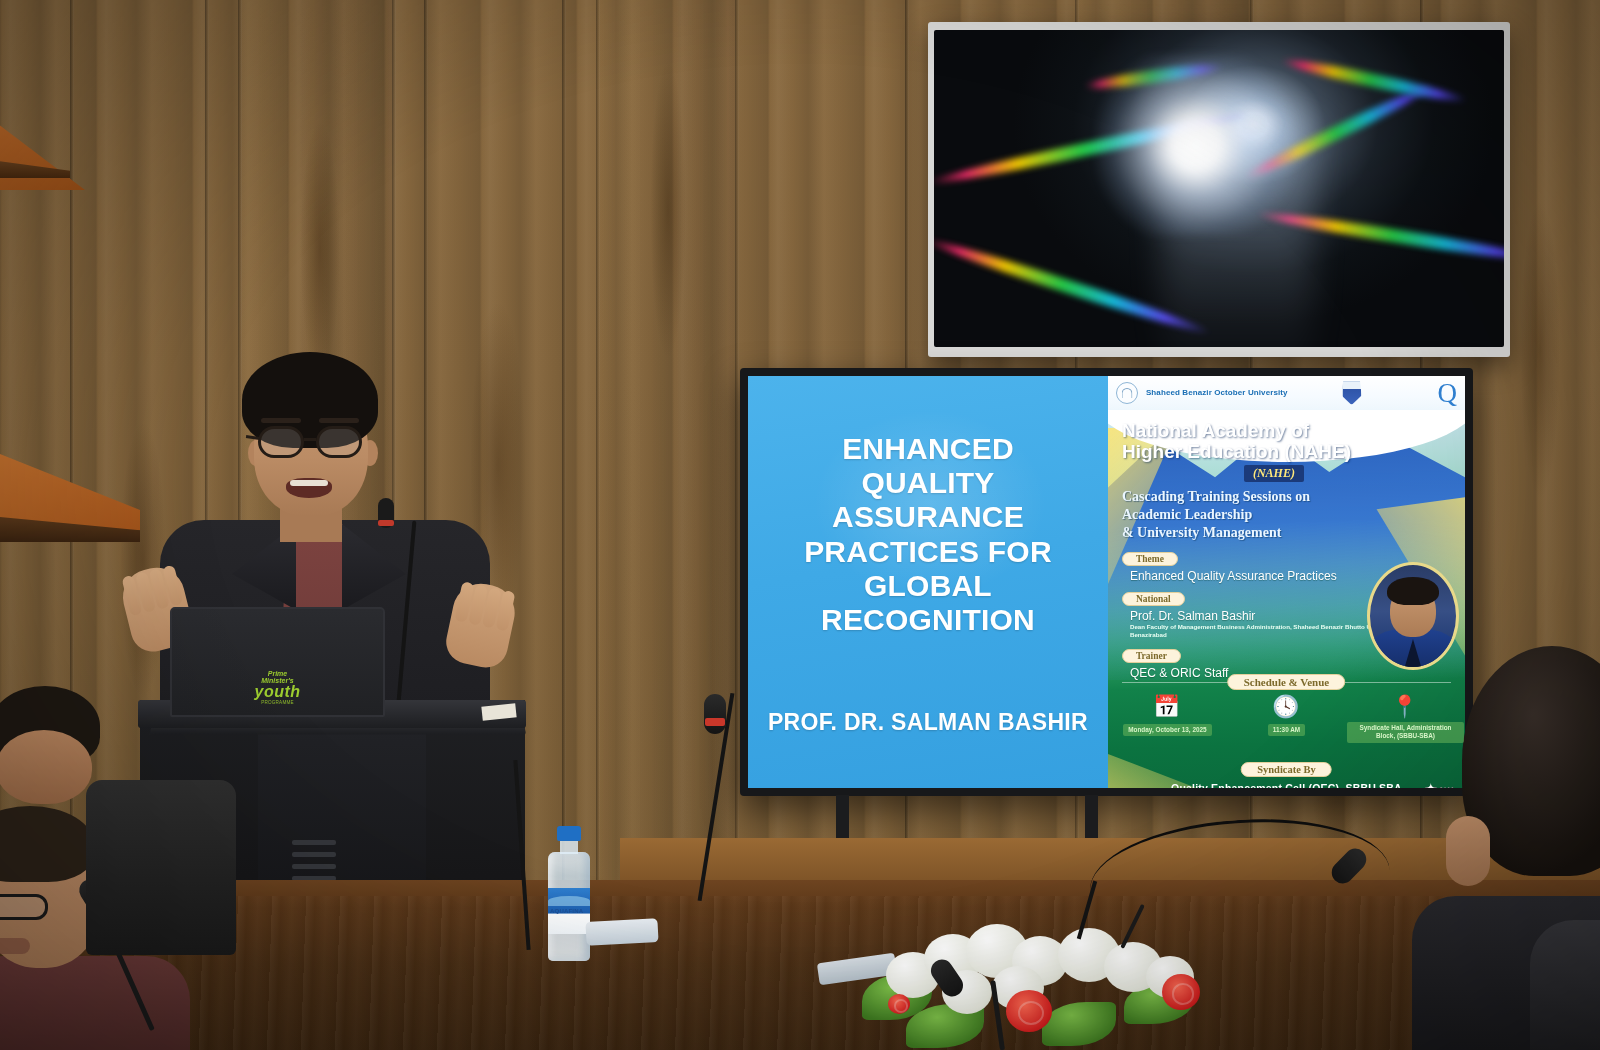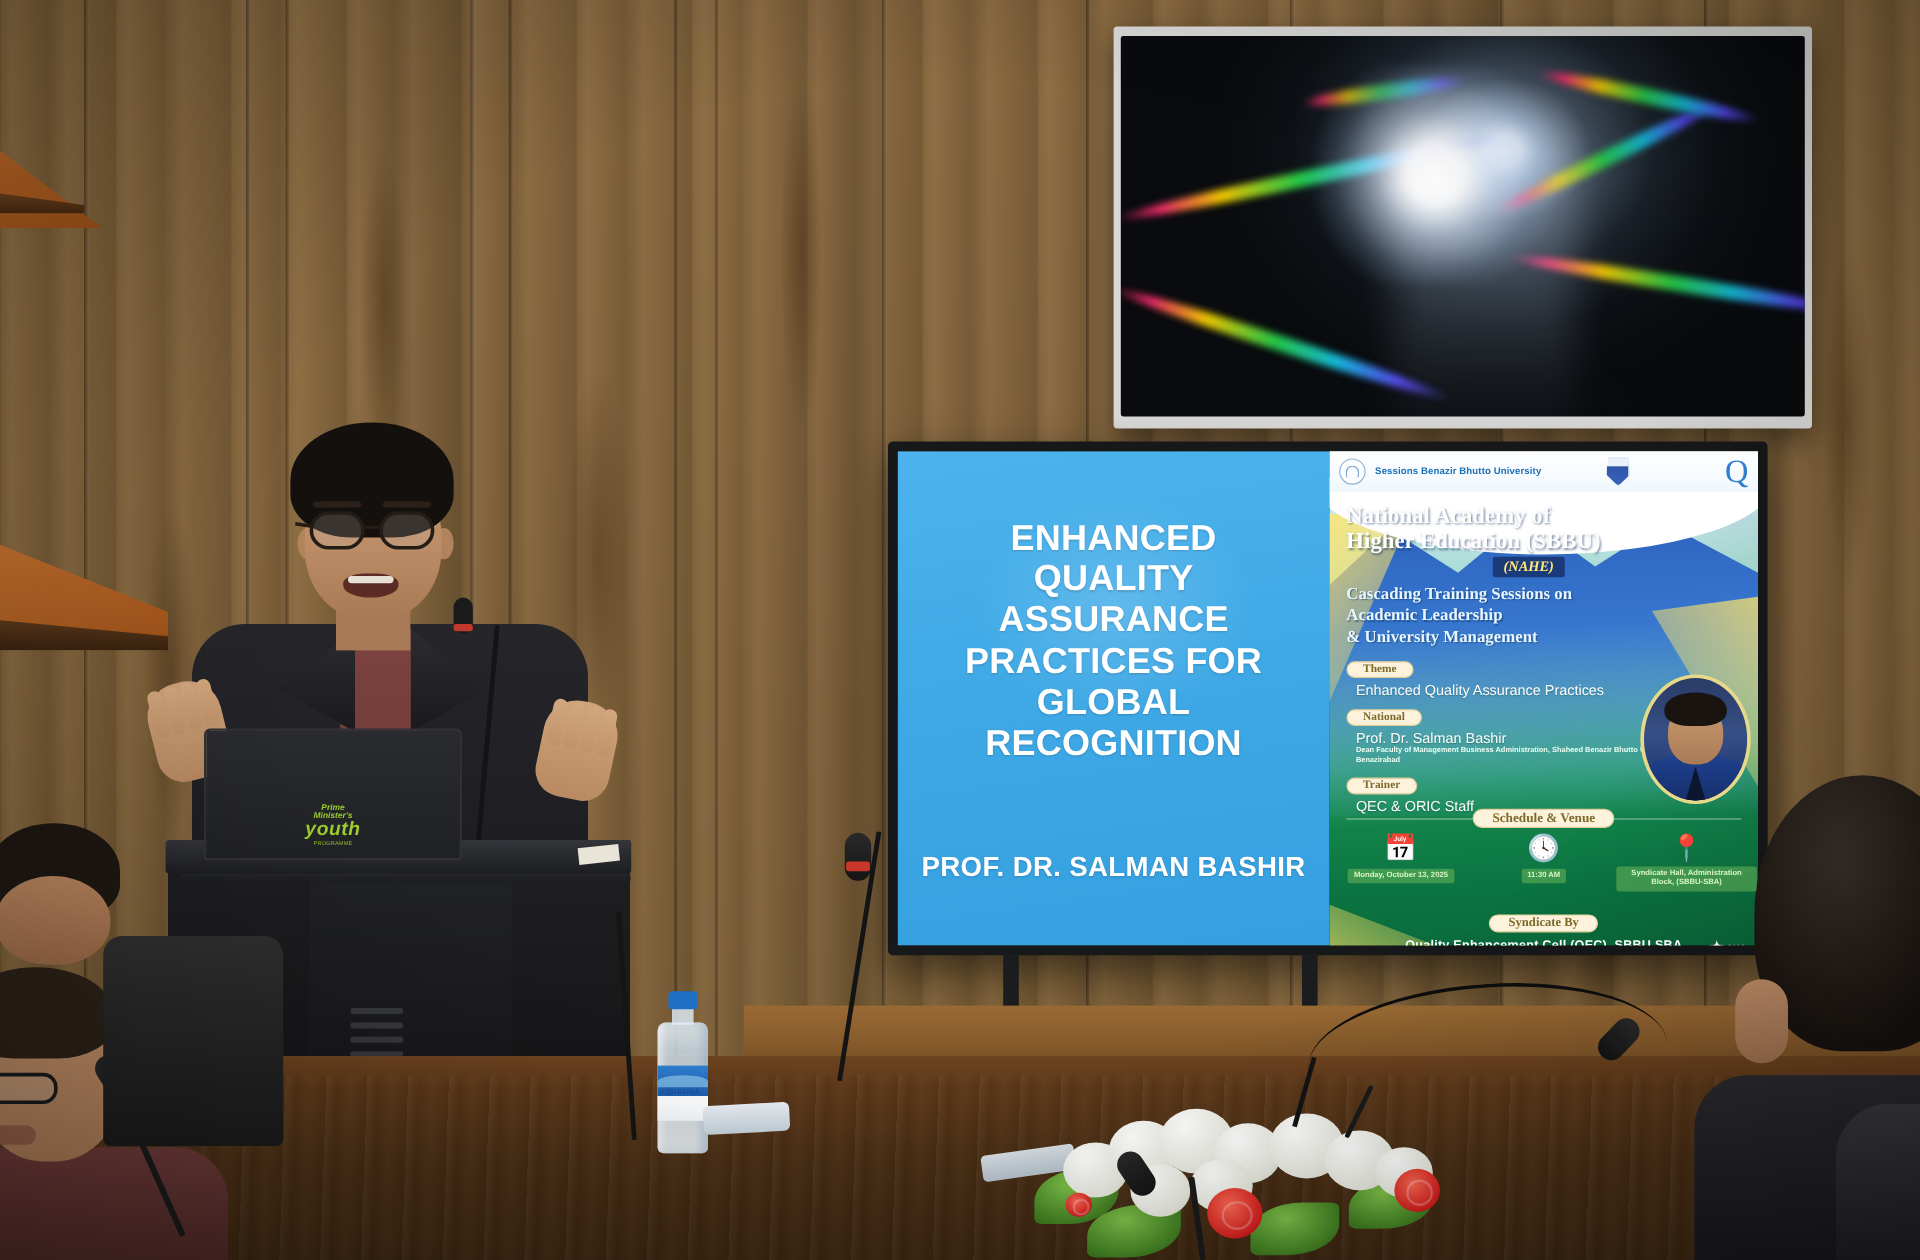--- a/index.html
+++ b/index.html
@@ -185,21 +185,21 @@
   }
   .poster-yellow-r {
     position:absolute; right:-10px; top: 120px; width: 120px; height: 220px; z-index:4;
     background: linear-gradient(225deg, #ffe46a, rgba(255,228,106,0.2) 70%, rgba(255,228,106,0));
     clip-path: polygon(100% 0, 100% 80%, 18% 6%);
     opacity:.8;
   }
   .poster-content { position: relative; z-index: 7; padding: 44px 10px 0 14px; }
   .p-title {
     color: #ffffff; font-weight: 800; font-size: 19px; line-height: 1.12;
-    font-family: Liberation Serif, serif;
+    font-family: Liberation Sans, sans-serif;
     text-shadow: 1px 1px 2px rgba(10,40,90,0.55);
   }
   .p-nahe-pill {
     display: inline-block; background: #1b3a7a; color: #ffe87a;
     font-style: italic; font-weight: 800; font-size: 12px;
     padding: 1px 9px; margin-left: 122px; margin-top: 1px; border-radius: 2px;
     font-family: "Liberation Serif", serif;
   }
   .p-sub {
     color: #eaf6ff; font-weight: 800; font-size: 14px; line-height: 1.32; margin-top: 6px;
@@ -505,32 +505,32 @@
         <div class="sl-title">PRACTICES FOR</div>
         <div class="sl-title">GLOBAL</div>
         <div class="sl-title">RECOGNITION</div>
         <div class="sl-presenter">PROF. DR. SALMAN BASHIR</div>
       </div>
 
       <div class="poster">
 
         <div class="poster-topbar">
           <div class="logo-circle"></div>
-          <div class="uni-name">Sessions Benazir Bhutto University</div>
+          <div class="uni-name">Shaheed Benazir October University</div>
           <div class="logo-shield"></div>
           <div class="logo-q">Q</div>
         </div>
         <div class="poster-cloud"></div>
         <div class="poster-blue"></div>
         <div class="poster-yellow-l"></div>
         <div class="poster-yellow-r"></div>
 
         <div class="poster-content">
           <div class="p-title">National Academy of</div>
-          <div class="p-title">Higher Education (SBBU)</div>
+          <div class="p-title">Higher Education (NAHE)</div>
           <div class="p-nahe-pill">(NAHE)</div>
           <div class="p-sub">Cascading Training Sessions on</div>
           <div class="p-sub" style="margin-top:0">Academic Leadership</div>
           <div class="p-sub" style="margin-top:0">&amp; University Management</div>
 
           <div class="p-chip">Theme</div>
           <div class="p-val">Enhanced Quality Assurance Practices</div>
 
           <div class="p-chip">National</div>
           <div class="p-val">Prof. Dr. Salman Bashir</div>

